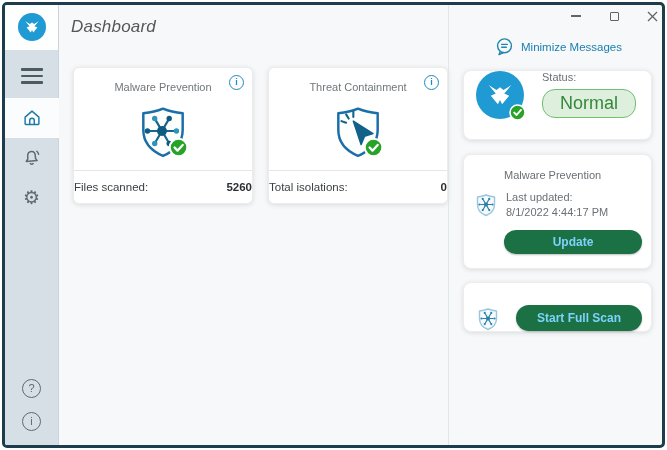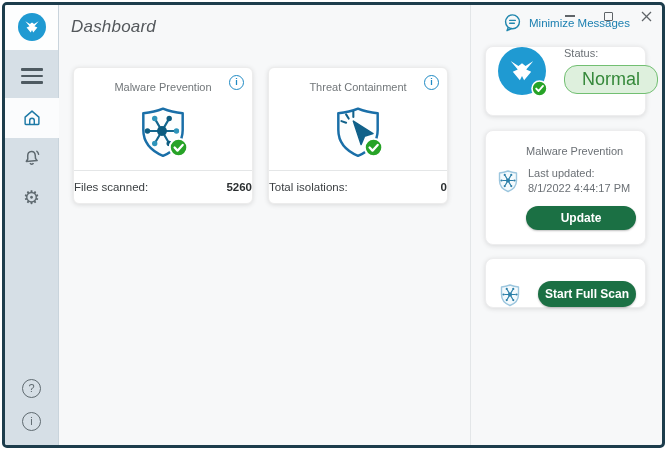--- a/index.html
+++ b/index.html
@@ -43,21 +43,21 @@
     border:1.5px solid #1f8ac4; border-radius:50%; color:#1f8ac4;
     font-size:9px; line-height:12px; text-align:center; font-weight:bold; cursor:pointer;
   }
   .stat-card-iconarea { flex:1; display:flex; align-items:center; justify-content:center; }
   .stat-card-footer {
     border-top:1px solid #e4e6e7; height:33px; display:flex; align-items:center;
     justify-content:space-between; font-size:11.5px; color:#3c4043;
   }
   .stat-card-footer b { margin-left:4px; color:#2b2f31; }
   
-  .right-panel { width:192px; flex-shrink:0; border-left:1px solid #e3e6e8; position:relative; }
+  .right-panel { width:220px; flex-shrink:0; border-left:1px solid #e3e6e8; position:relative; padding-top:24px; }
   .win-controls { position:absolute; top:5px; right:10px; display:flex; align-items:center; gap:26px; }
   .win-btn { cursor:pointer; display:flex; align-items:center; justify-content:center; width:12px; height:12px; }
   .min-glyph { width:10px; height:1.6px; background:#5f6468; display:block; }
   .max-glyph { width:9px; height:9px; border:1.3px solid #5f6468; border-radius:1px; display:block; }
   .minimize-messages { display:flex; align-items:center; justify-content:center; gap:7px; margin-top:8px; cursor:pointer; }
   .minimize-messages span { font-size:11.5px; color:#1b7fb0; }
   .rp-card {
     background:#fff; border:1px solid #ededee; border-radius:8px;
     box-shadow:0 1px 5px rgba(0,0,0,.12); margin:0 16px 0 14px;
   }
@@ -70,21 +70,21 @@
   .status-pill {
     margin-top:6px; display:inline-block; padding:3px 17px; border-radius:13px;
     border:1.5px solid #72bf72; background:#def0dd; color:#35883a; font-size:18px;
   }
   .update-card { margin-top:14px; padding:14px 9px 14px 8px; }
   .update-title { font-size:11px; color:#6b7075; margin-left:32px; }
   .update-mid { display:flex; align-items:center; margin-top:9px; }
   .shield-sm { flex-shrink:0; margin:0 8px 0 2px; }
   .update-text { font-size:11px; color:#6b7075; line-height:1.35; }
   .green-btn {
-    display:block; background:#1b7044; color:#ffffff; font-weight:bold; font-size:12px;
+    display:block; background:#1b7044; color:#7dd3fc; font-weight:bold; font-size:12px;
     border:none; border-radius:12px; height:24px; cursor:pointer;
     font-family:"Liberation Sans", sans-serif; box-shadow:0 1px 2px rgba(0,0,0,.25);
   }
   .update-btn { width:calc(100% - 32px); margin:10px 0 0 32px; }
   .scan-card { margin-top:13px; height:50px; display:flex; align-items:flex-end; padding:0 9px 0 10px; }
   .scan-btn { flex:1; margin-left:8px; height:26px; border-radius:13px; }
 </style>
 </head>
 <body>
 

